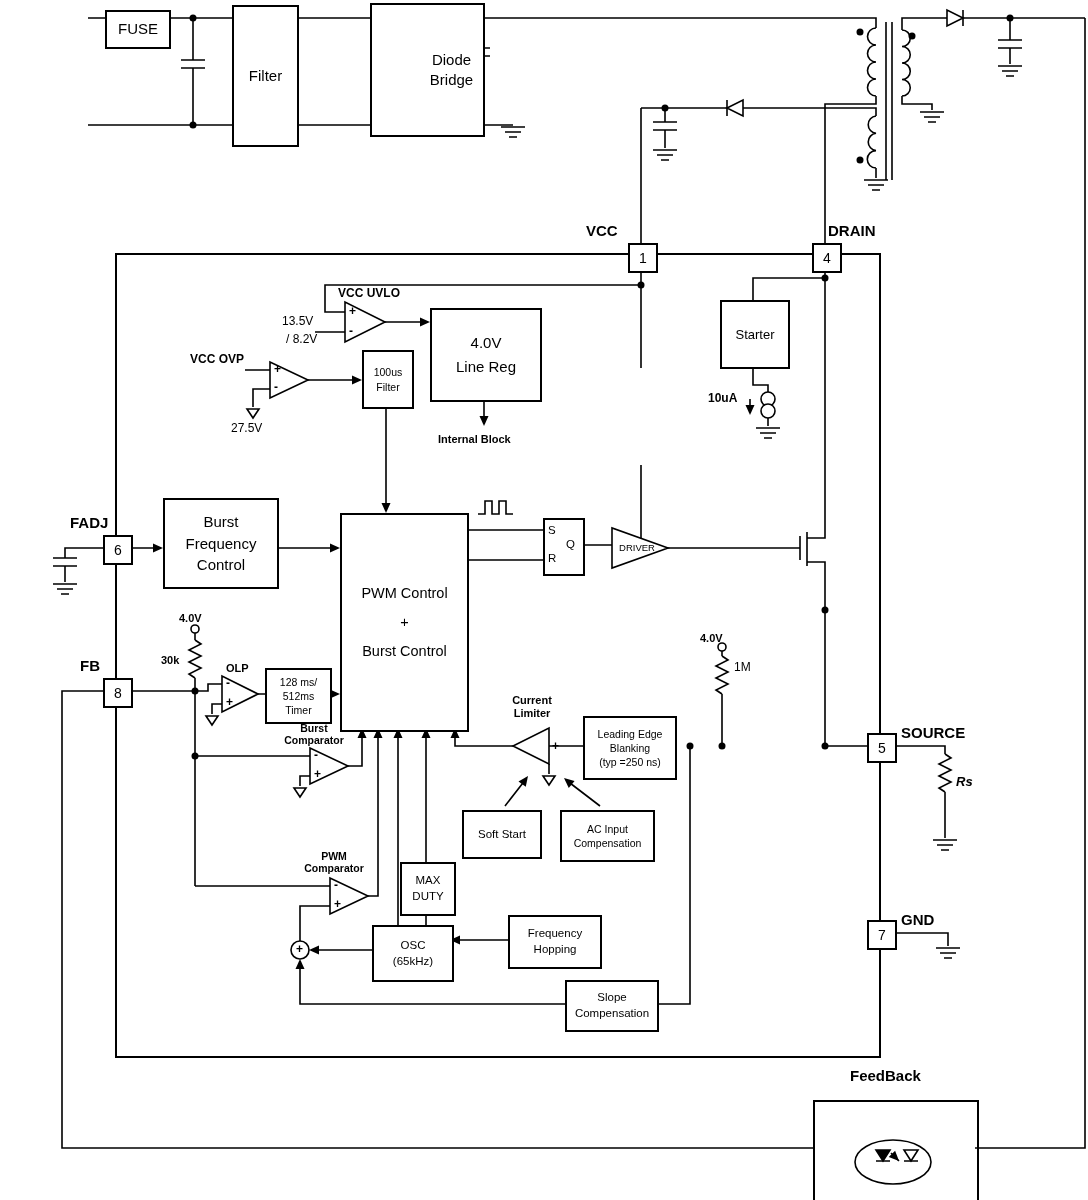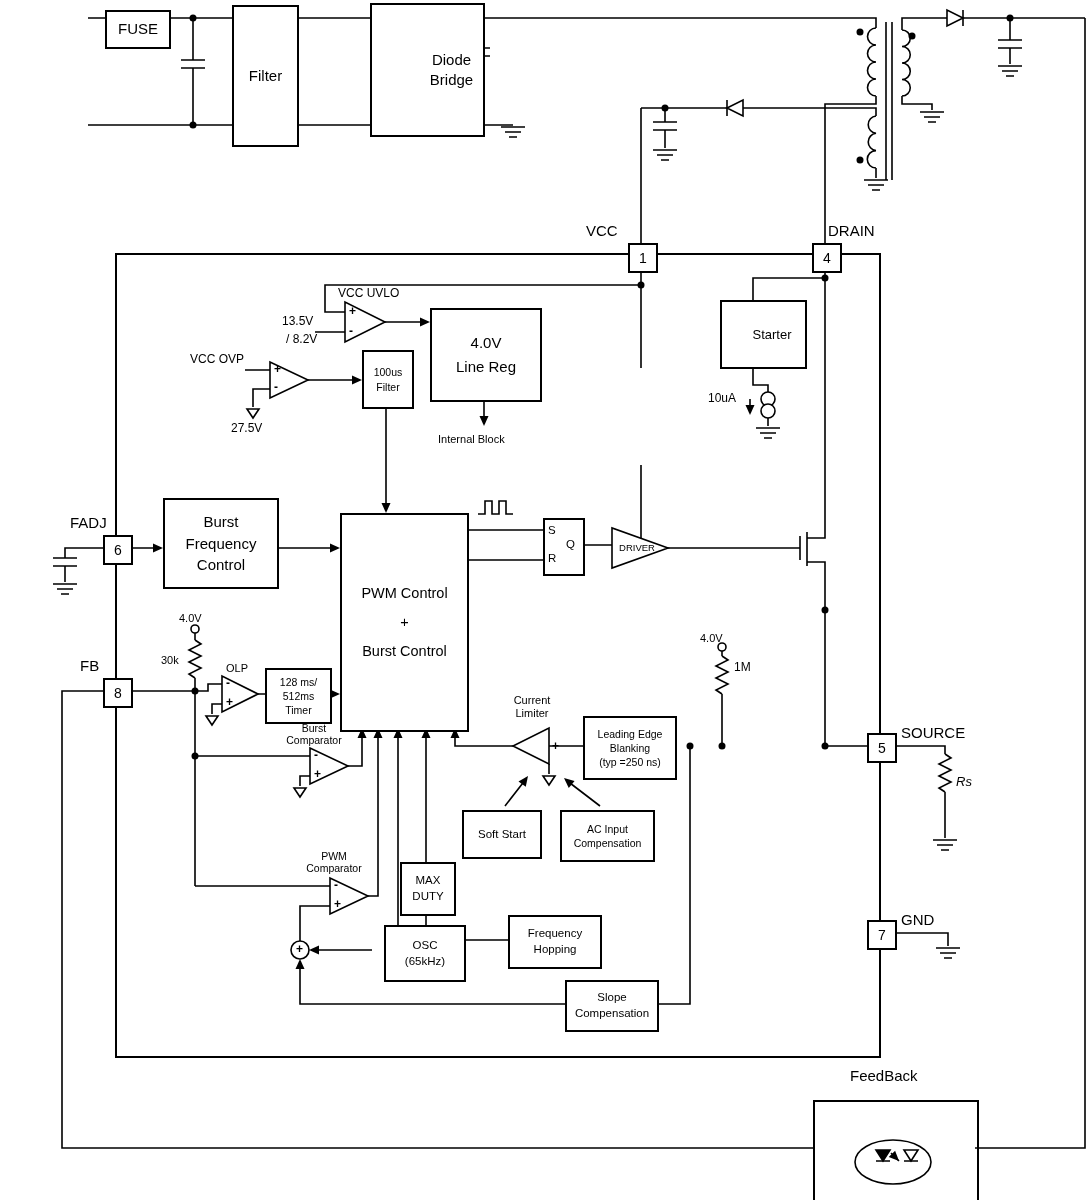--- a/index.html
+++ b/index.html
@@ -6,21 +6,21 @@
   #stage{position:relative;width:1088px;height:1200px;background:#fff;overflow:hidden;
          font-family:"Liberation Sans",sans-serif;color:#000;}
   #wiring{position:absolute;left:0;top:0;z-index:0;}
   .icborder{position:absolute;border:2px solid #000;background:transparent;z-index:1;}
   .block{position:absolute;border:2px solid #000;background:#fff;display:flex;align-items:center;
          justify-content:center;text-align:center;white-space:pre-line;line-height:1.35;z-index:2;}
   .hollow{background:transparent;}
   .pin{position:absolute;width:26px;height:26px;border:2px solid #000;background:#fff;display:flex;
        align-items:center;justify-content:center;font-size:14px;z-index:3;}
   .lbl{position:absolute;white-space:pre-line;line-height:1.3;z-index:3;}
-  .b{font-weight:400;}
+  .b{font-weight:700;}
   .i{font-style:italic;}
   .c{text-align:center;}
   .sgn{position:absolute;font-size:12px;font-weight:700;z-index:3;line-height:1;}
 </style>
 </head>
 <body>
 
 <div id="stage">
 
   <svg id="wiring" width="1088" height="1200" viewBox="0 0 1088 1200">
@@ -148,40 +148,40 @@
   <div class="icborder" style="left:115px;top:253px;width:762px;height:801px;"></div>
 
   <div class="block" style="left:105px;top:10px;width:62px;height:35px;font-size:15px;">FUSE</div>
   <div class="block" style="left:232px;top:5px;width:63px;height:138px;font-size:15px;">Filter</div>
   <div class="block" style="left:370px;top:3px;width:63px;height:130px;font-size:15px;padding-left:48px;">Diode
 Bridge</div>
   <div class="block" style="left:362px;top:350px;width:48px;height:55px;font-size:10.5px;">100us
 Filter</div>
   <div class="block" style="left:430px;top:308px;width:108px;height:90px;font-size:15px;line-height:1.6;">4.0V
 Line Reg</div>
-  <div class="block" style="left:720px;top:300px;width:66px;height:65px;font-size:13px;padding-left:17px;">Starter</div>
+  <div class="block" style="left:720px;top:300px;width:66px;height:65px;font-size:13px;">Starter</div>
   <div class="block" style="left:163px;top:498px;width:112px;height:87px;font-size:15px;line-height:1.45;">Burst
 Frequency
 Control</div>
   <div class="block" style="left:340px;top:513px;width:125px;height:215px;font-size:14.5px;line-height:2;">PWM Control
 +
 Burst Control</div>
   <div class="block" style="left:543px;top:518px;width:38px;height:54px;"></div>
   <div class="block" style="left:265px;top:668px;width:63px;height:52px;font-size:10.5px;">128 ms/
 512ms
 Timer</div>
   <div class="block" style="left:583px;top:716px;width:90px;height:60px;font-size:10.5px;">Leading Edge
 Blanking
 (typ =250 ns)</div>
   <div class="block" style="left:462px;top:810px;width:76px;height:45px;font-size:11.5px;">Soft Start</div>
   <div class="block" style="left:560px;top:810px;width:91px;height:48px;font-size:10.5px;">AC Input
 Compensation</div>
   <div class="block" style="left:400px;top:862px;width:52px;height:50px;font-size:11.5px;">MAX
 DUTY</div>
-  <div class="block" style="left:384px;top:925px;width:78px;height:53px;font-size:11.5px;">OSC
+  <div class="block" style="left:372px;top:925px;width:78px;height:53px;font-size:11.5px;">OSC
 (65kHz)</div>
   <div class="block" style="left:508px;top:915px;width:90px;height:50px;font-size:11.5px;">Frequency
 Hopping</div>
   <div class="block" style="left:565px;top:980px;width:90px;height:48px;font-size:11.5px;">Slope
 Compensation</div>
   <div class="block hollow" style="left:813px;top:1100px;width:162px;height:98px;"></div>
 
   <div class="pin" style="left:628px;top:243px;">1</div>
   <div class="pin" style="left:812px;top:243px;">4</div>
   <div class="pin" style="left:103px;top:535px;">6</div>

